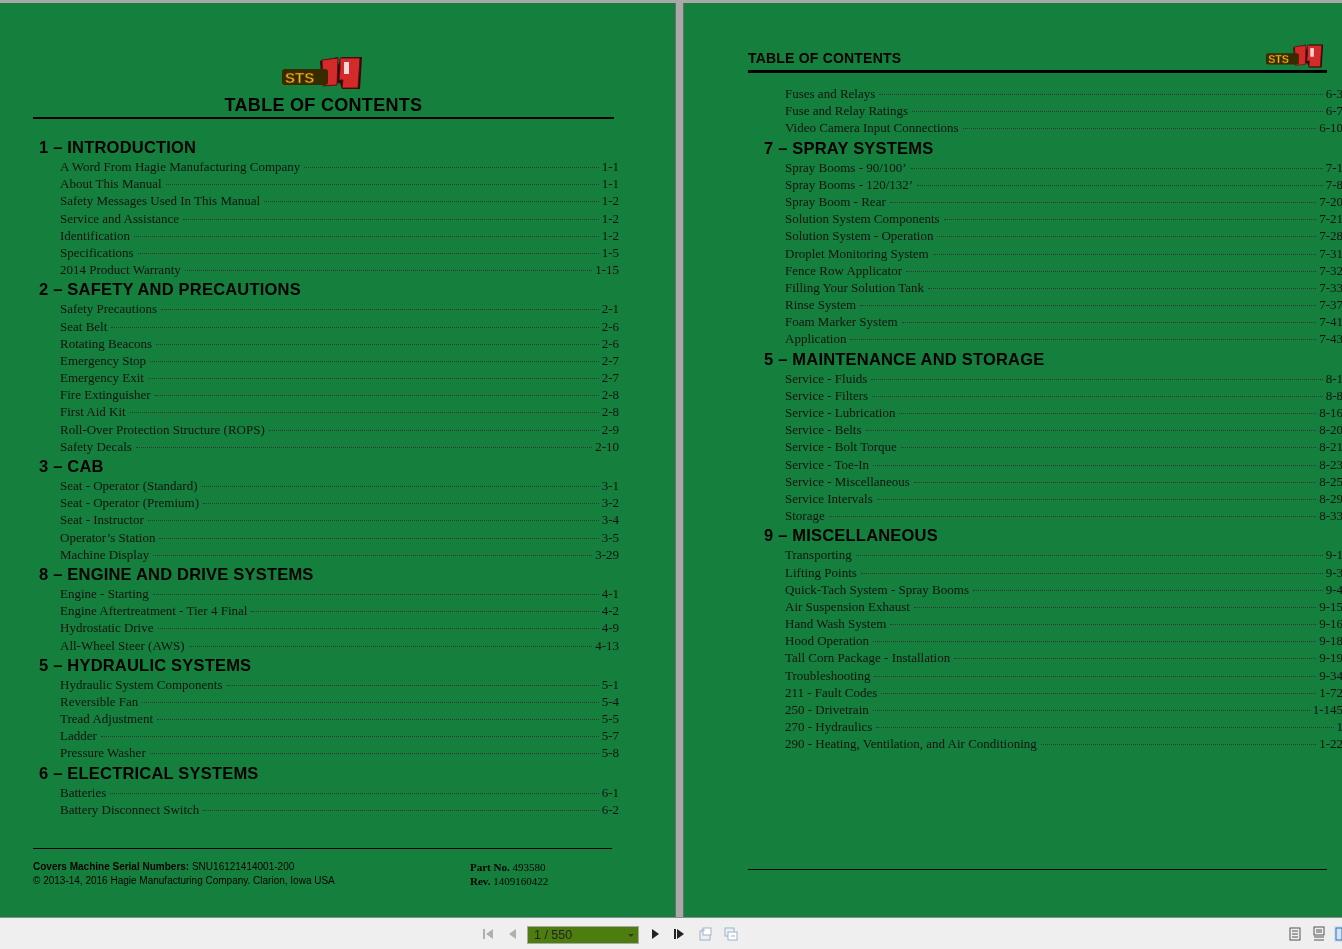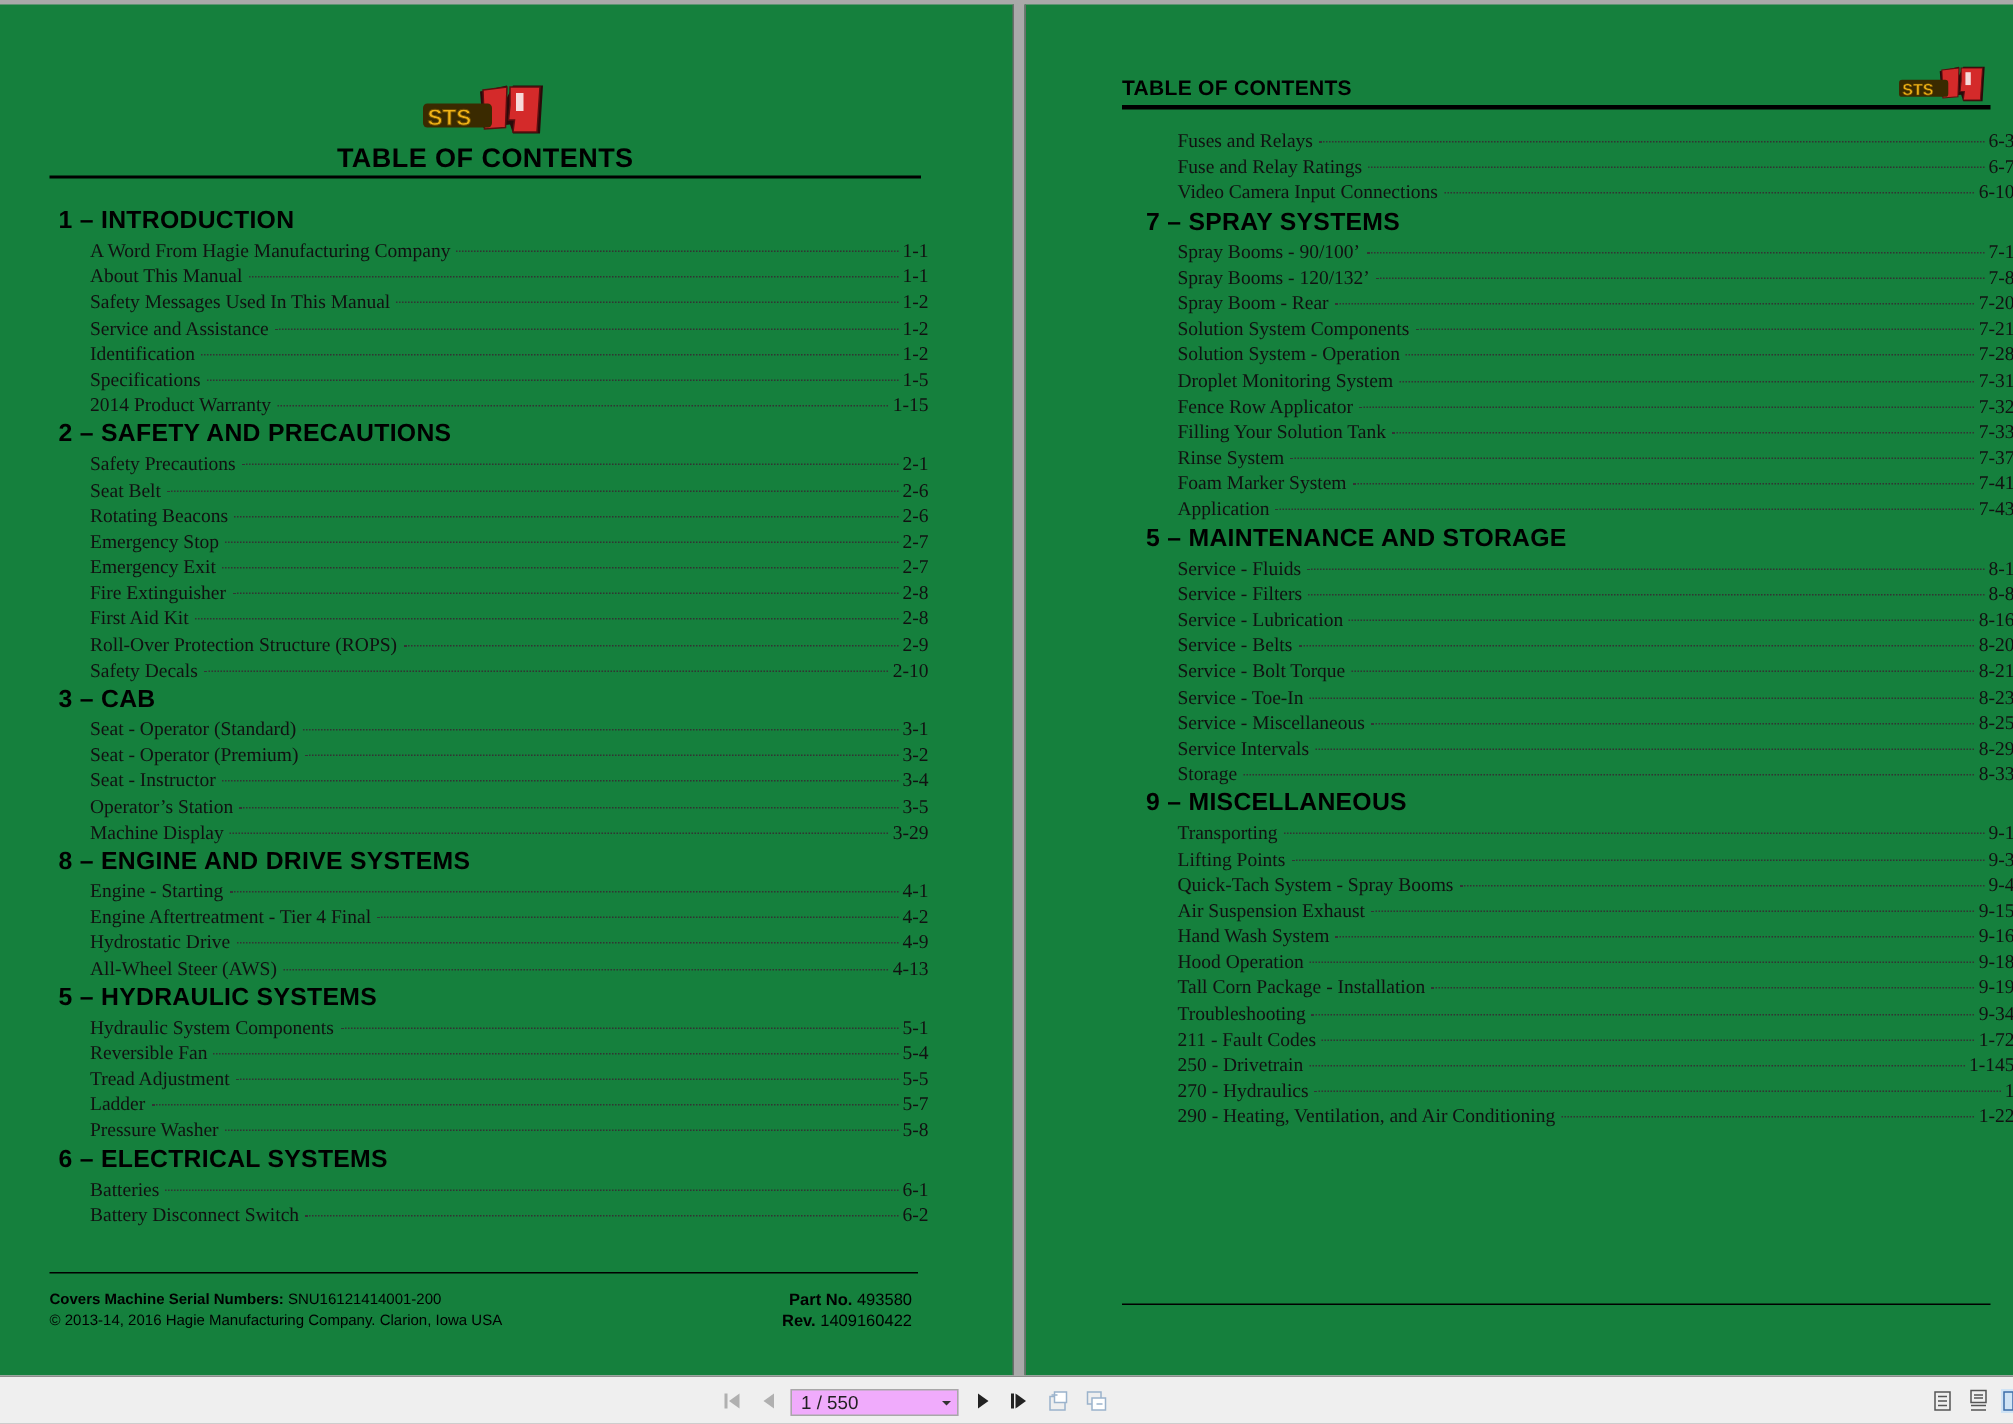--- a/index.html
+++ b/index.html
@@ -53,35 +53,35 @@
     flex:1 1 auto; overflow:hidden; height:10px; margin-right:3px;
     border-bottom:1px dotted #333; position:relative; top:-3px;
   }
   .entry .p { flex:0 0 auto; text-align:right; }
 
   .footer-left {
     position:absolute; left:33px; top:857px;
     font-family:"Liberation Sans", sans-serif; font-size:10px; color:#000; line-height:14px;
   }
   .footer-right {
-    position:absolute; left:470px; width:138px; top:857px; text-align:right;
-    font-family:Liberation Sans, sans-serif; font-size:11px; color:#000; line-height:14px;
+    position:absolute; left:470px; width:138px; top:857px; text-align:left;
+    font-family:Liberation Serif, serif; font-size:11px; color:#000; line-height:14px;
   }
   .b { font-weight:bold; }
 
   .toolbar {
     position:absolute; left:0; top:917px; width:1342px; height:32px;
     background:#efefef; border-top:1px solid #8c8c8c;
     font-family:"Liberation Sans", sans-serif;
   }
   .tb-btn { position:absolute; top:8px; width:16px; height:16px; cursor:pointer; }
   .tb-btn svg { display:block; }
   .page-select {
     position:absolute; left:527px; top:8px; width:112px; height:18px;
-    background:#f0abfc; border:1px solid #a8a8a8; box-sizing:border-box;
+    background:#4d7c0f; border:1px solid #a8a8a8; box-sizing:border-box;
     font-size:12.5px; line-height:16px; color:#222; padding-left:6px;
   }
   .page-select .caret {
     position:absolute; right:4px; top:7px; width:0; height:0;
     border-left:3px solid transparent; border-right:3px solid transparent; border-top:3px solid #333;
   }
 </style>
 </head>
 <body>
 

